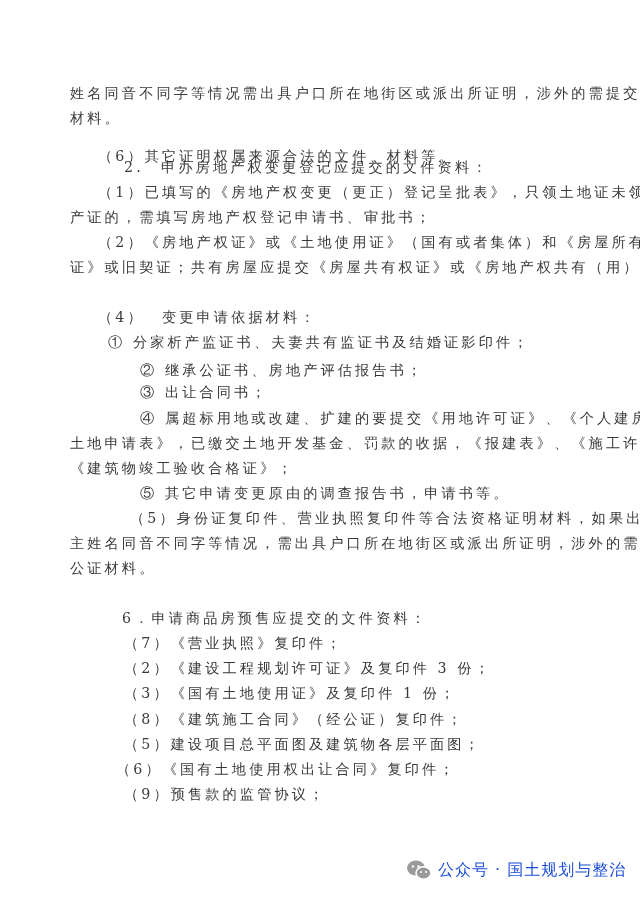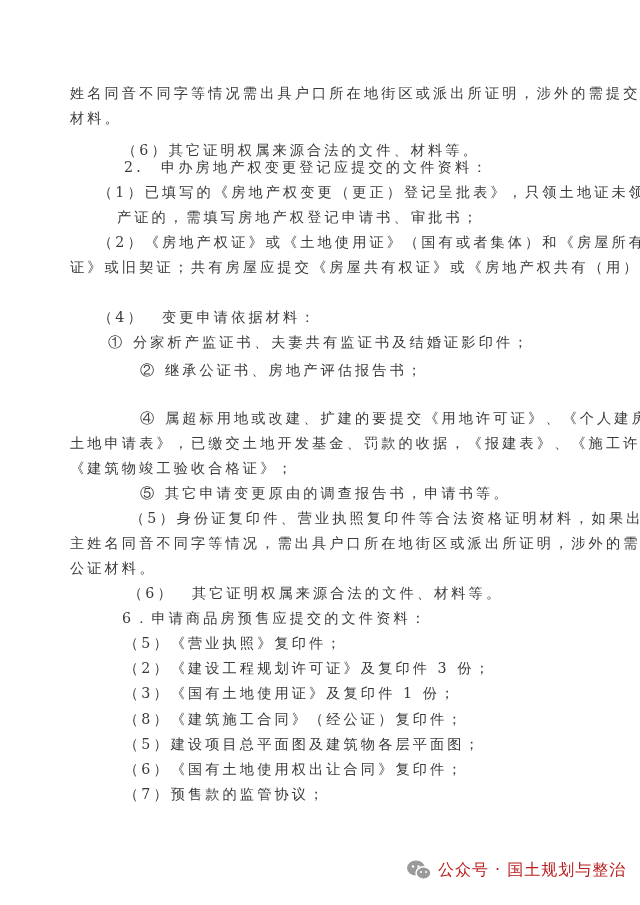--- a/index.html
+++ b/index.html
@@ -7,56 +7,56 @@
     width: 640px; height: 905px; background: #ffffff; position: relative; overflow: hidden;
     font-family: "DejaVu Serif", "Liberation Serif", serif; color: #3a3a3a;
   }
   .page { position: absolute; left: 0; top: 0; width: 640px; height: 905px; }
   .line {
     position: absolute; white-space: nowrap; font-size: 14.2px; letter-spacing: 3.1px;
     line-height: 20px; height: 20px;
   }
   .watermark {
     position: absolute; left: 406px; top: 858px; height: 24px; display: flex; align-items: center;
-    font-family: "DejaVu Sans", "Liberation Sans", sans-serif; font-size: 16px; color: #b91c1c;
+    font-family: "DejaVu Sans", "Liberation Sans", sans-serif; font-size: 16px; color: #1d4ed8;
     letter-spacing: 1px;
   }
   .wm-icon { width: 26px; height: 22px; margin-right: 6px; position: relative; }
 </style>
 </head>
 <body>
 
 <div class="page" id="page">
     <div class="line" style="left: 70px; top: 83px;">姓名同音不同字等情况需出具户口所在地街区或派出所证明，涉外的需提交公证</div>
     <div class="line" style="left: 70px; top: 108px;">材料。</div>
-    <div class="line" style="left: 98px; top: 140px; margin-left: 24px;">（6）其它证明权属来源合法的文件、材料等。</div>
+    <div class="line" style="left: 98px; top: 146px;">（6）其它证明权属来源合法的文件、材料等。</div>
     <div class="line" style="left: 124px; top: 157px; text-align: center;">2.　申办房地产权变更登记应提交的文件资料：</div>
     <div class="line" style="left: 98px; top: 182px;">（1）已填写的《房地产权变更（更正）登记呈批表》，只领土地证未领房</div>
-    <div class="line" style="left: 70px; top: 207px; margin-left: 47px;">产证的，需填写房地产权登记申请书、审批书；</div>
+    <div class="line" style="left: 70px; top: 207px;">产证的，需填写房地产权登记申请书、审批书；</div>
     <div class="line" style="left: 98px; top: 232px;">（2）《房地产权证》或《土地使用证》（国有或者集体）和《房屋所有权</div>
     <div class="line" style="left: 70px; top: 257px;">证》或旧契证；共有房屋应提交《房屋共有权证》或《房地产权共有（用）证》；</div>
     <div class="line" style="left: 98px; top: 307px;">（4）　变更申请依据材料：</div>
     <div class="line" style="left: 108px; top: 332px;">① 分家析产监证书、夫妻共有监证书及结婚证影印件；</div>
     <div class="line" style="left: 140px; top: 360px;">② 继承公证书、房地产评估报告书；</div>
+    <div class="line" style="left: 140px; top: 382px;">③ 出让合同书；</div>
     <div class="line" style="left: 140px; top: 408px;">④ 属超标用地或改建、扩建的要提交《用地许可证》、《个人建房使用</div>
     <div class="line" style="left: 70px; top: 433px;">土地申请表》，已缴交土地开发基金、罚款的收据，《报建表》、《施工许可证》、</div>
     <div class="line" style="left: 70px; top: 458px;">《建筑物竣工验收合格证》；</div>
     <div class="line" style="left: 140px; top: 483px;">⑤ 其它申请变更原由的调查报告书，申请书等。</div>
     <div class="line" style="left: 130px; top: 508px;">（5）身份证复印件、营业执照复印件等合法资格证明材料，如果出现业</div>
     <div class="line" style="left: 70px; top: 533px;">主姓名同音不同字等情况，需出具户口所在地街区或派出所证明，涉外的需提交</div>
     <div class="line" style="left: 70px; top: 558px;">公证材料。</div>
-    <div class="line" style="left: 128px; top: 583px;">（6）　其它证明权属来源合法的文件、材料等。</div>
     <div class="line" style="left: 122px; top: 608px;">6．申请商品房预售应提交的文件资料：</div>
-    <div class="line" style="left: 124px; top: 633px;">（5）《营业执照》复印件；</div>
+    <div class="line" style="left: 124px; top: 633px;">（7）《营业执照》复印件；</div>
     <div class="line" style="left: 124px; top: 658px;">（2）《建设工程规划许可证》及复印件 3 份；</div>
     <div class="line" style="left: 124px; top: 683px;">（3）《国有土地使用证》及复印件 1 份；</div>
     <div class="line" style="left: 124px; top: 709px;">（8）《建筑施工合同》（经公证）复印件；</div>
     <div class="line" style="left: 124px; top: 734px;">（5）建设项目总平面图及建筑物各层平面图；</div>
-    <div class="line" style="left: 124px; top: 759px; text-align: right;">（6）《国有土地使用权出让合同》复印件；</div>
-    <div class="line" style="left: 124px; top: 784px;">（7）预售款的监管协议；</div>
+    <div class="line" style="left: 116px; top: 759px; text-align: right;">（6）《国有土地使用权出让合同》复印件；</div>
+    <div class="line" style="left: 124px; top: 784px;">（9）预售款的监管协议；</div>
   </div>
 
 <div class="watermark">
   <span class="wm-icon">
     <svg width="26" height="22" viewBox="0 0 26 22">
       <ellipse cx="10" cy="9" rx="9" ry="7.5" fill="#9a9a9a"></ellipse>
       <ellipse cx="17.5" cy="14" rx="7.5" ry="6.2" fill="#9a9a9a" stroke="#fff" stroke-width="1.5"></ellipse>
       <circle cx="7" cy="7.5" r="1.2" fill="#fff"></circle>
       <circle cx="12.5" cy="7.5" r="1.2" fill="#fff"></circle>
       <circle cx="15" cy="13" r="1" fill="#fff"></circle>

